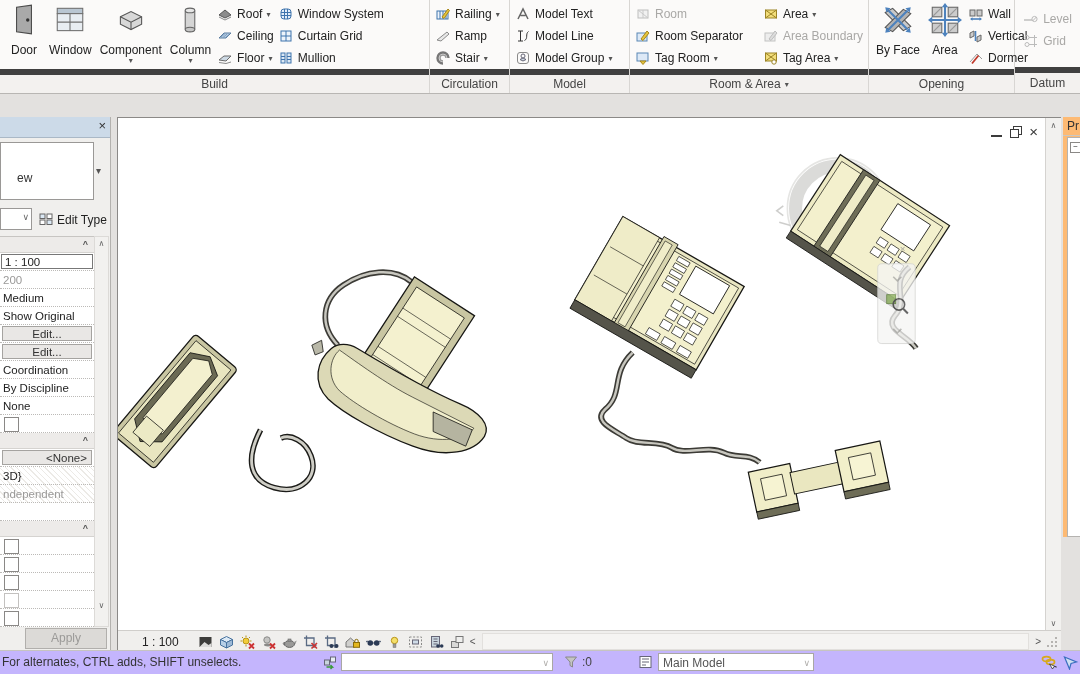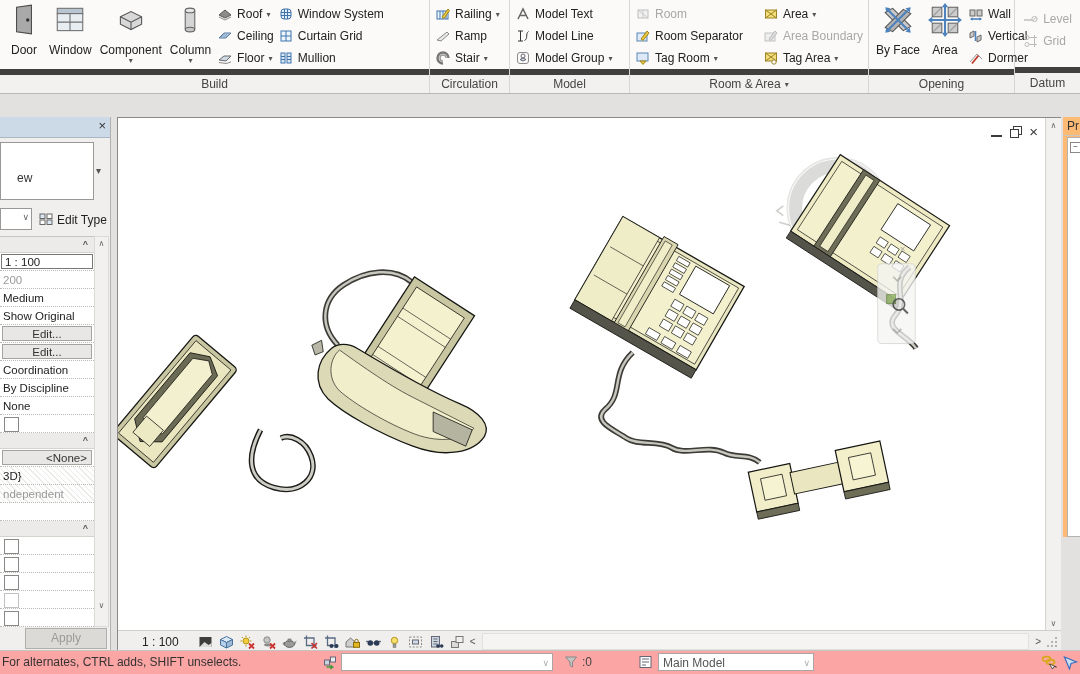--- a/index.html
+++ b/index.html
@@ -85,21 +85,21 @@
                    radial-gradient(circle at 7px 11px,#b5b3b0 1px,transparent 1.4px),
                    radial-gradient(circle at 11px 7px,#b5b3b0 1px,transparent 1.4px),
                    radial-gradient(circle at 11px 11px,#b5b3b0 1px,transparent 1.4px);}
   
   .sliver{position:absolute;left:1063px;top:117px;width:17px;height:420px;background:#fdba74;overflow:hidden;}
   .sliver .shead{height:18px;font-size:12px;color:#333;padding-left:4px;line-height:18px;border-bottom:1px solid #c9c7c4;}
   .sliver .stree{position:absolute;left:4px;top:20px;right:0;bottom:0;background:#fff;border:1px solid #b5b3b0;border-right:none;}
   .expander{position:absolute;left:2px;top:4px;width:9px;height:9px;border:1px solid #8a8886;background:#fff;
             font-size:8px;line-height:7px;text-align:center;color:#333;}
   
-  .status{position:absolute;left:0;bottom:0;width:1080px;height:23px;background:#fca5a5;
+  .status{position:absolute;left:0;bottom:0;width:1080px;height:23px;background:#c4b5fd;
           border-top:1px solid #c6c4c1;font-size:12px;}
   .hint{position:absolute;left:2px;top:4px;color:#333;white-space:nowrap;}
   .sticon{position:absolute;top:3px;width:17px;height:16px;}
   .stdrop{position:absolute;top:2px;height:18px;background:#fff;border:1px solid #a9a7a4;box-sizing:border-box;}
   .stdrop .val{position:absolute;left:4px;top:2px;color:#555;}
   .stdrop .chv{position:absolute;right:3px;top:4px;font-size:9px;color:#b0aeab;}
   .count{position:absolute;top:4px;color:#444;}
 </style>
 </head>
 <body>

